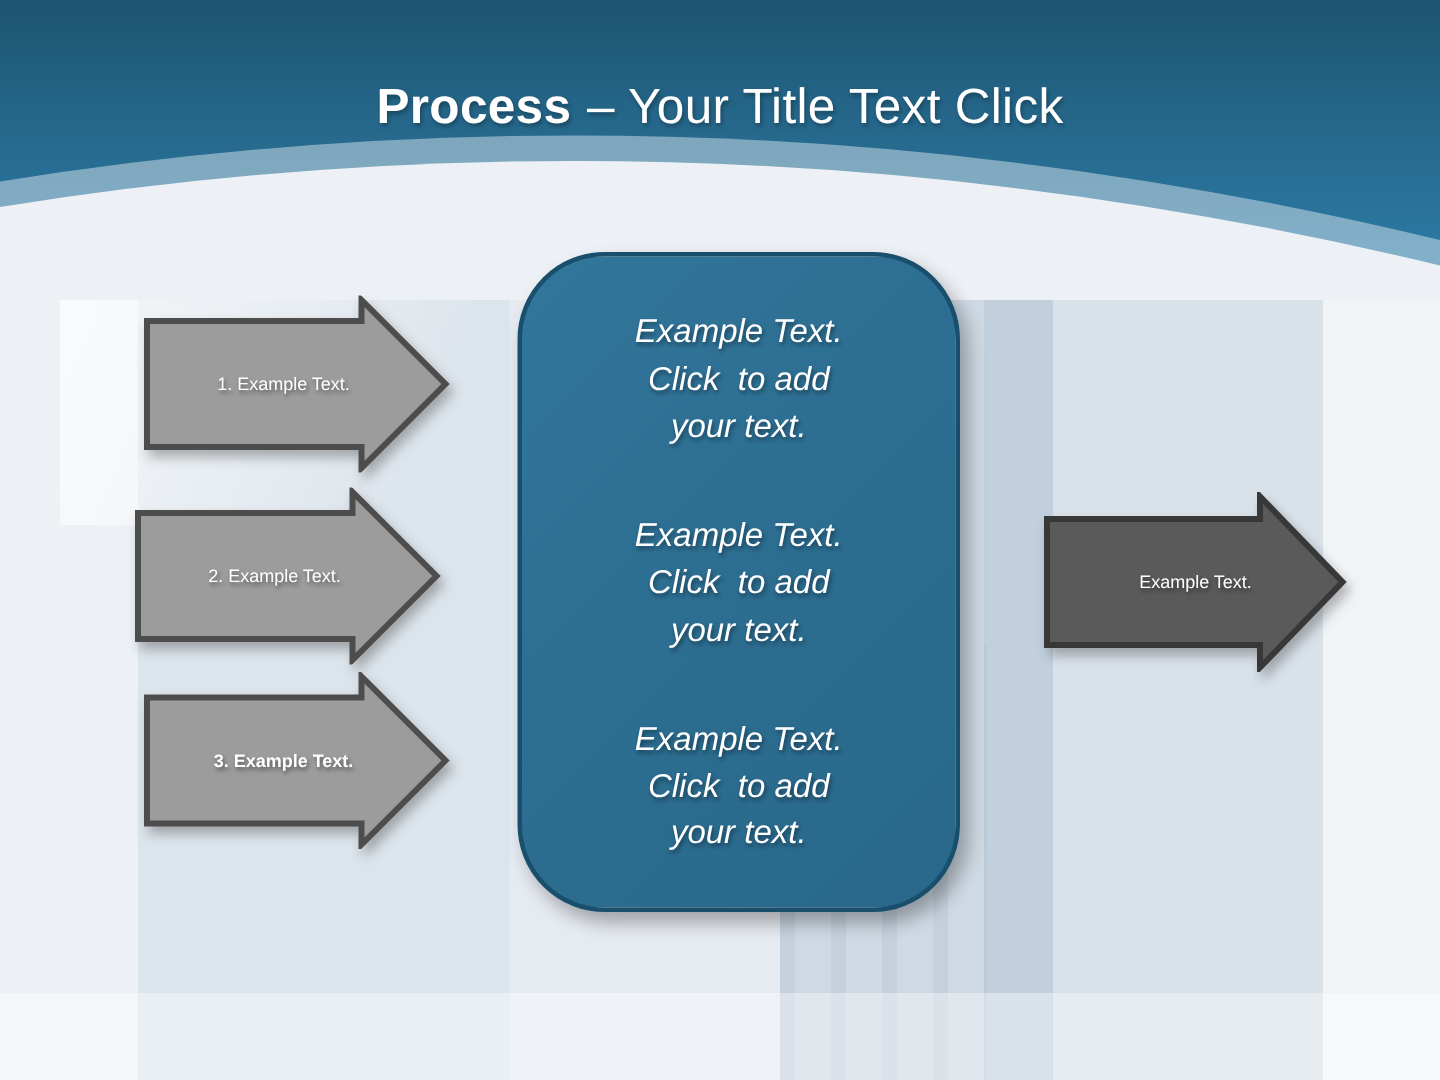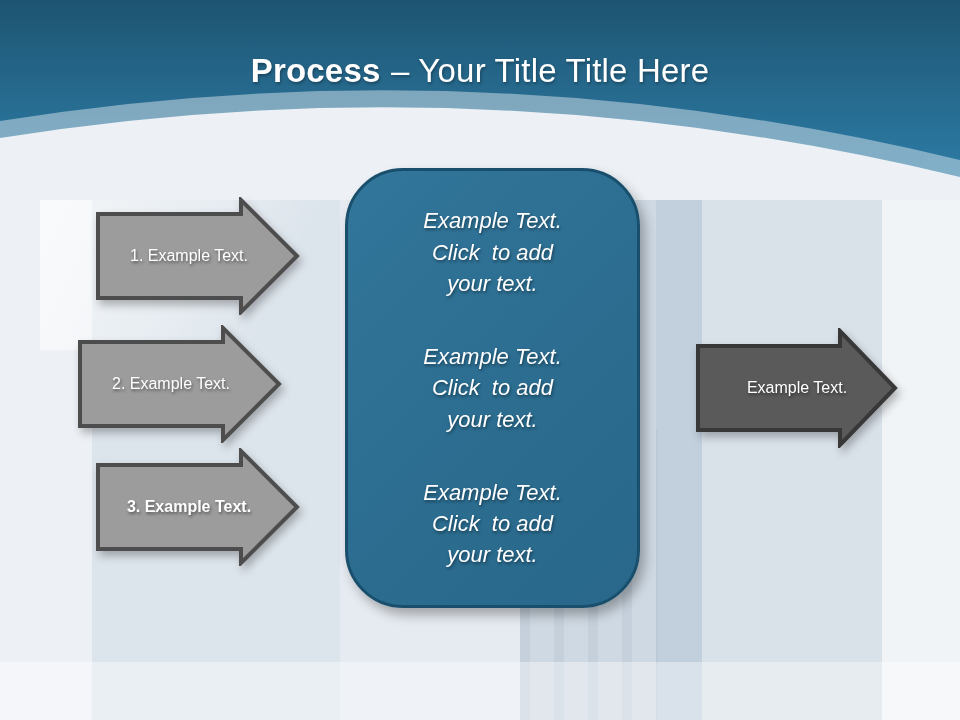--- a/index.html
+++ b/index.html
@@ -37,26 +37,26 @@
     color:#ffffff;font-size:33px;letter-spacing:.2px;cursor:default;
     text-shadow:1px 2px 3px rgba(0,0,0,0.30);
   }
   .title .em{font-weight:700;margin-top:48px;}
   .title .rest{font-weight:400;margin-left:.32em;}
   
   .arrow{position:absolute;z-index:2;}
   .arrow svg{display:block;filter:drop-shadow(3px 5px 4px rgba(0,0,0,0.28));}
   .arrow .lbl{
     position:absolute;top:0;height:100%;display:flex;align-items:center;justify-content:center;
-    color:#fff;font-size:16px;text-shadow:1px 2px 3px rgba(0,0,0,0.45);white-space:nowrap;
+    color:#fff;font-size:12px;text-shadow:1px 2px 3px rgba(0,0,0,0.45);white-space:nowrap;
   }
   .arrow-l .lbl{left:4px;width:180px;}
   .arrow-r .lbl{left:0;width:202px;}
   .a1{left:95px;top:197px;width:206px;height:118px;}
-  .a2{left:77px;top:325px;width:206px;height:118px;}
+  .a2{left:89px;top:325px;width:206px;height:118px;}
   .a3{left:95px;top:448px;width:206px;height:118px;font-weight:bold;}
   .ar{left:696px;top:328px;width:202px;height:120px;}
   
   .panel{
     position:absolute;left:345px;top:168px;width:295px;height:440px;z-index:2;
     box-sizing:border-box;border:3px solid #194f6c;border-radius:58px;
     background:linear-gradient(135deg,#32769b 0%, #2b6c8f 60%, #29688b 100%);
     box-shadow:5px 7px 12px rgba(0,0,0,0.30);
     display:flex;flex-direction:column;justify-content:center;gap:42px;
     padding:10px 6px;
@@ -84,21 +84,21 @@
     <div class="fence"></div>
     <div class="floor"></div>
   </div>
 
   <div class="header">
     <svg width="960" height="200" viewBox="0 0 960 200">
       <path d="M0,121 Q480,44 960,160 L960,200 L0,200 Z" fill="rgba(236,242,247,0.45)"></path>
       <path d="M0,138 Q480,61 960,177 L960,200 L0,200 Z" fill="#edf1f5"></path>
     </svg>
     <div class="title">
-      <span class="em">Process</span><span class="rest">– Your Title Title Here</span>
+      <span class="em">Process</span><span class="rest">– Your Title Text Click</span>
     </div>
   </div>
 
   <div class="arrow arrow-l a1">
     <svg width="206" height="118" viewBox="0 0 206 118">
       <polygon points="3,17 146,17 146,3 202,59 146,115 146,101 3,101" fill="#9c9c9c" stroke="#4d4d4d" stroke-width="4"></polygon>
     </svg>
     <div class="lbl">1. Example Text.</div>
   </div>
 

